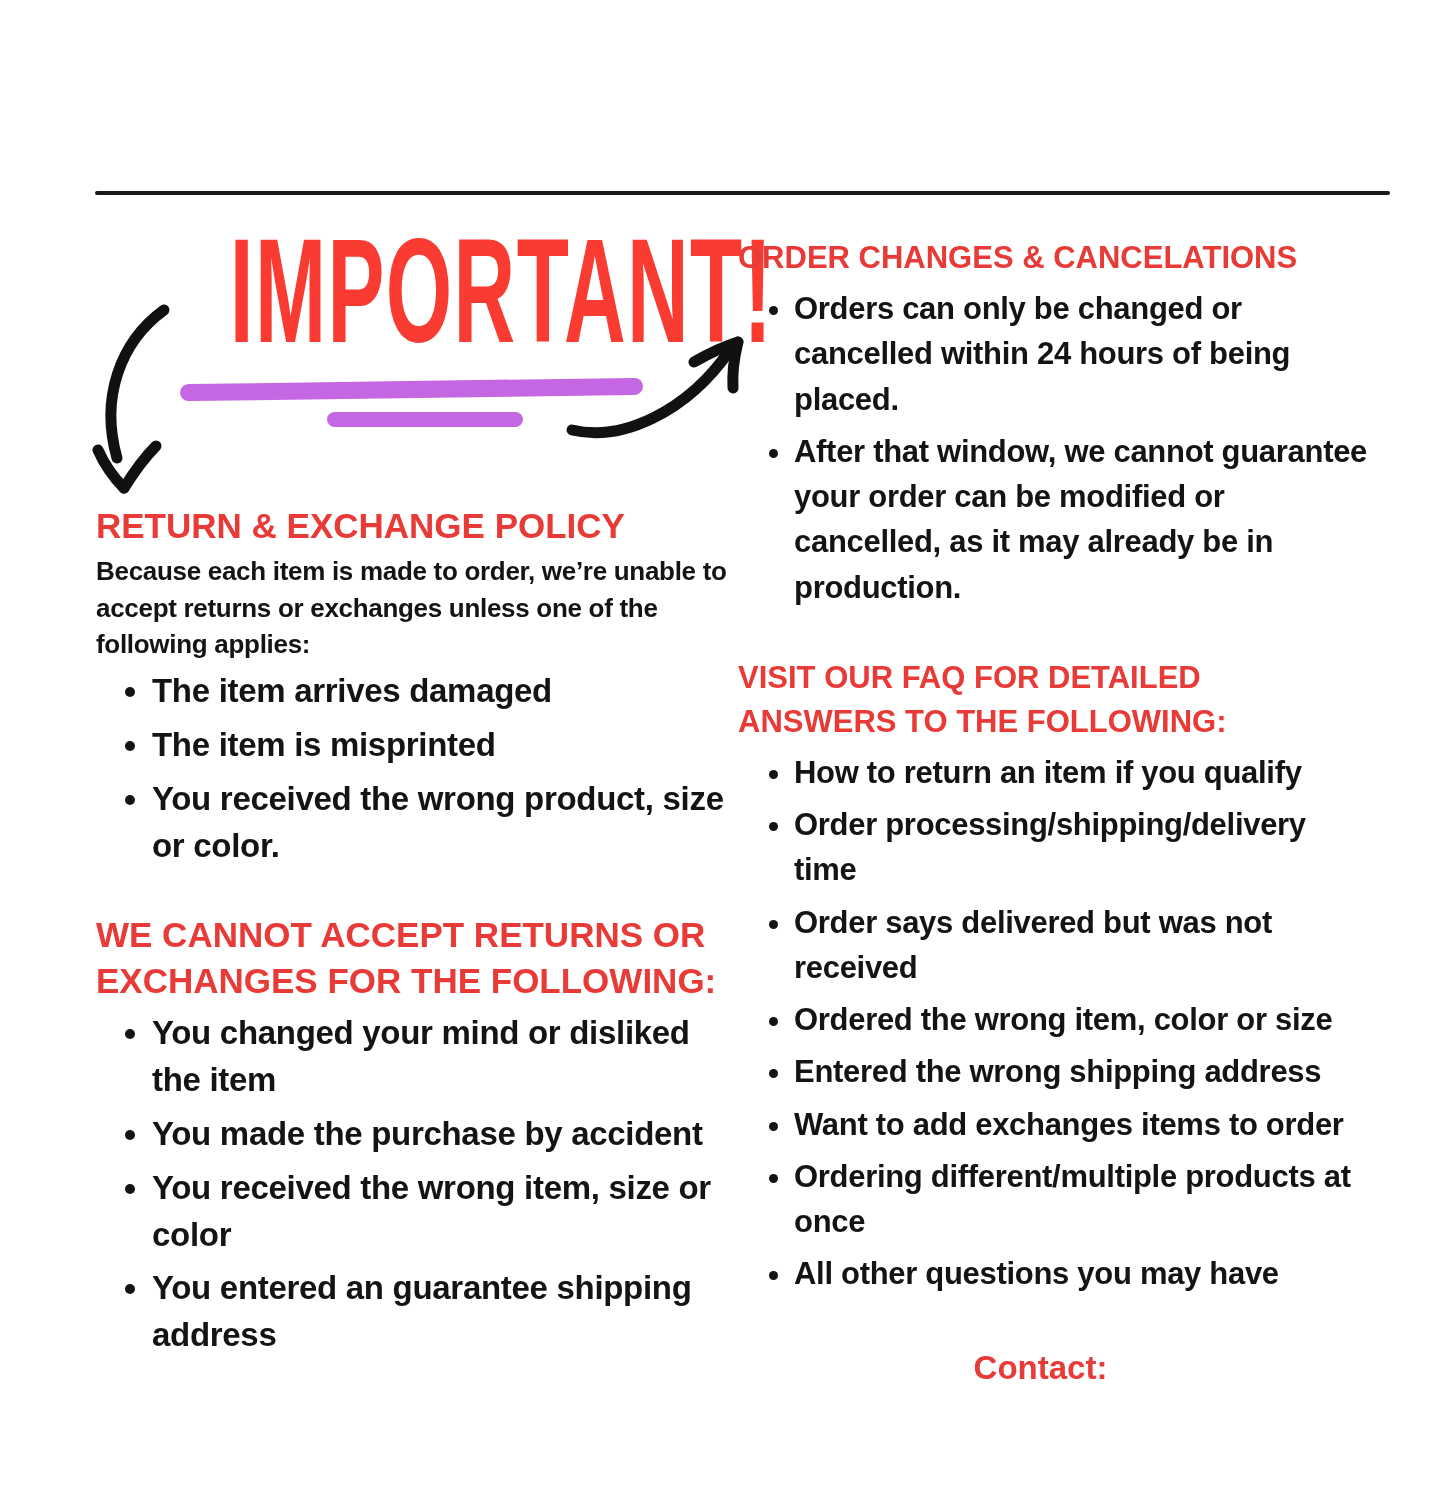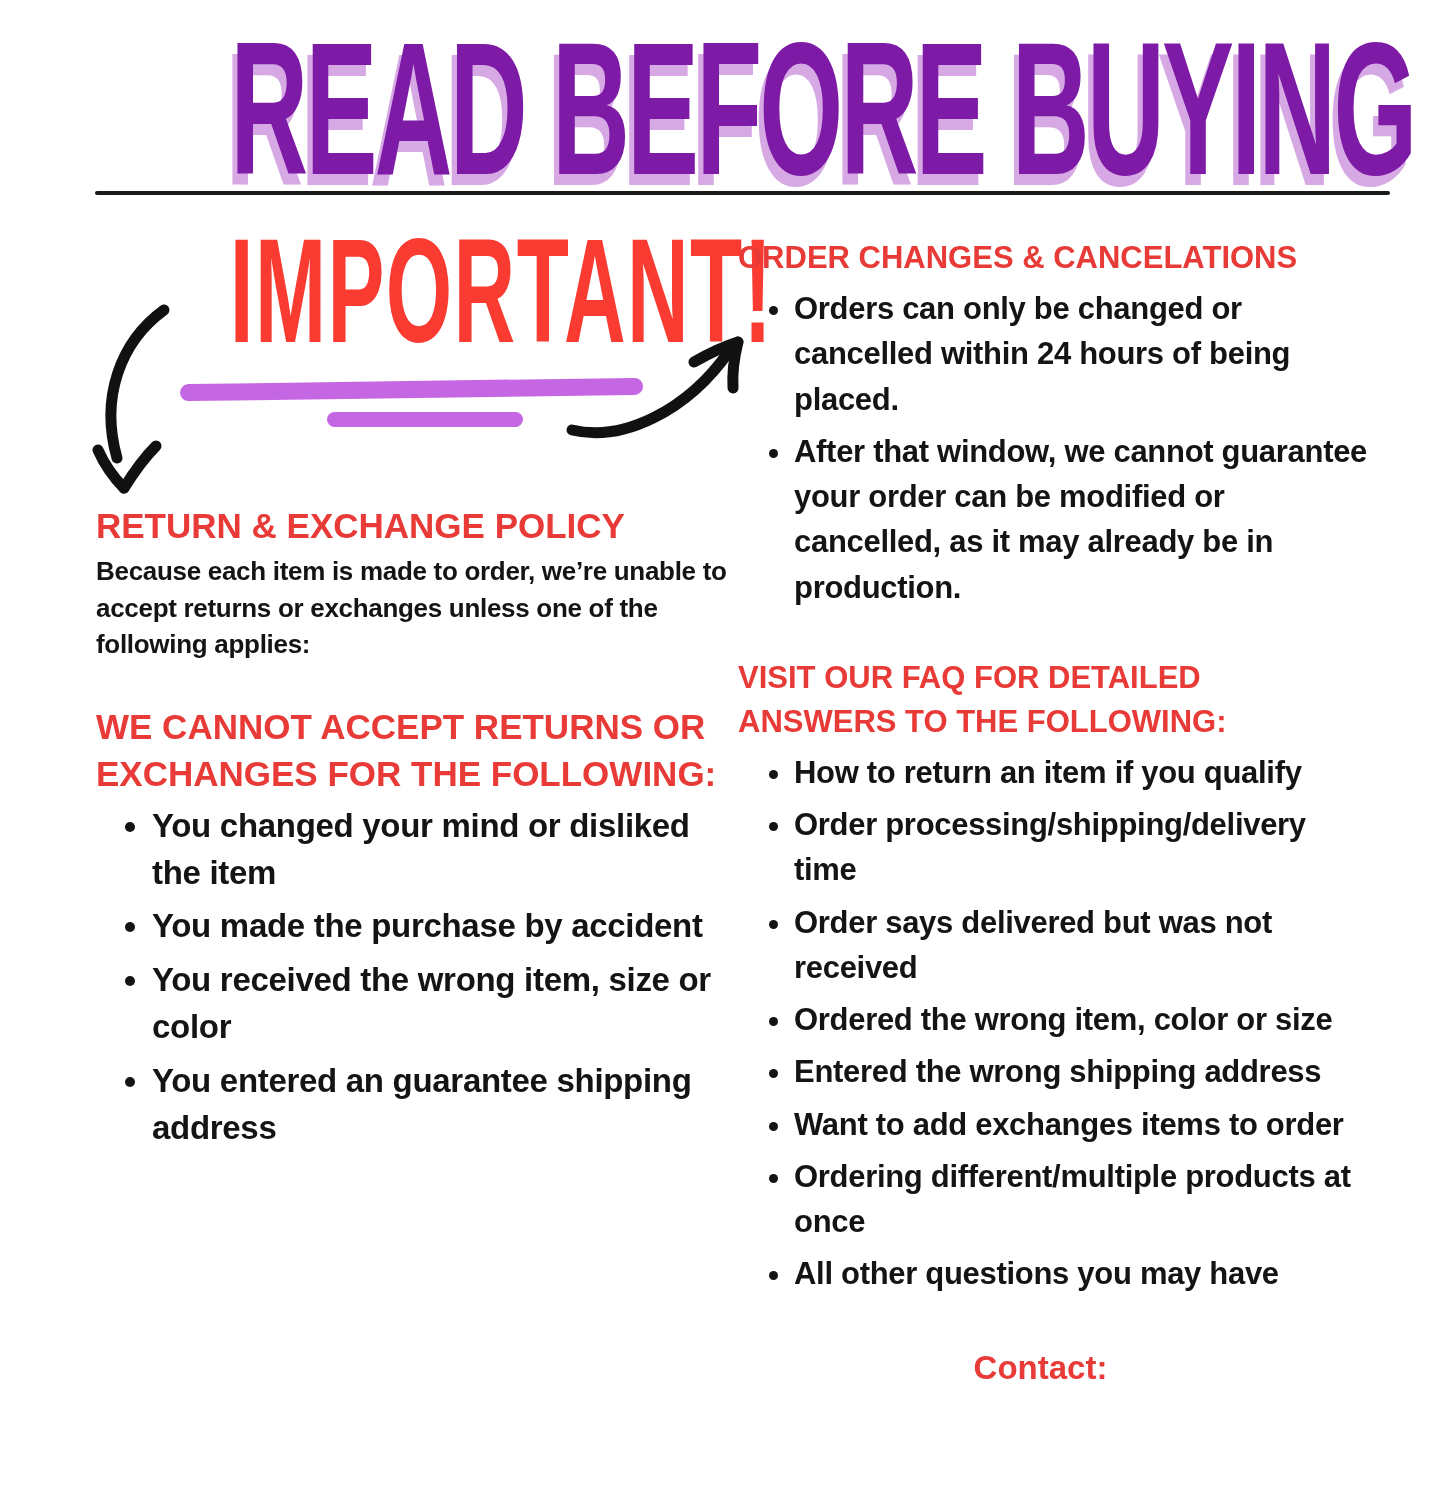--- a/index.html
+++ b/index.html
@@ -74,23 +74,20 @@
   .contact-email {
     display:inline-block; color:#141414; font-weight:bold; font-size:35px;
     line-height:1.35; text-decoration:none; letter-spacing:-0.3px;
   }
 </style>
 </head>
 <body>
 
 <div class="page">
 
-  <div class="header">
-    <h1 class="page-title">READ BEFORE BUYING</h1>
-  </div>
   <div class="title-rule"></div>
 
   <svg class="arrow-svg arrow-left" width="105" height="205" viewBox="0 0 105 205">
     <path d="M72 10 C 28 42, 8 98, 25 158" fill="none" stroke="#111111" stroke-width="11" stroke-linecap="round"></path>
     <path d="M6 150 C 14 168, 22 178, 32 188" fill="none" stroke="#111111" stroke-width="11" stroke-linecap="round"></path>
     <path d="M32 188 C 42 172, 52 158, 64 146" fill="none" stroke="#111111" stroke-width="11" stroke-linecap="round"></path>
   </svg>
 
   <div class="important-label">IMPORTANT!</div>
   <div class="underline-1"></div>
@@ -99,20 +96,25 @@
   <svg class="arrow-svg arrow-right" width="195" height="115" viewBox="0 0 195 115">
     <path d="M10 100 C 60 112, 125 82, 168 20" fill="none" stroke="#111111" stroke-width="11" stroke-linecap="round"></path>
     <path d="M132 32 C 146 24, 160 17, 176 12" fill="none" stroke="#111111" stroke-width="11" stroke-linecap="round"></path>
     <path d="M176 12 C 172 28, 170 42, 171 58" fill="none" stroke="#111111" stroke-width="11" stroke-linecap="round"></path>
   </svg>
 
   <div class="col-left">
     <section>
       <h2 class="red-heading">RETURN &amp; EXCHANGE POLICY</h2>
       <p class="intro">Because each item is made to order, we’re unable to accept returns or exchanges unless one of the following applies:</p>
+      <ul class="bullets">
+          <li>The item arrives damaged</li>
+          <li>The item is misprinted</li>
+          <li>You received the wrong product, size or color.</li>
+        </ul>
     </section>
 
     <section class="section-gap-left">
       <h2 class="red-heading">WE CANNOT ACCEPT RETURNS OR EXCHANGES FOR THE FOLLOWING:</h2>
       <ul class="bullets">
           <li>You changed your mind or disliked the item</li>
           <li>You made the purchase by accident</li>
           <li>You received the wrong item, size or color</li>
           <li>You entered an guarantee shipping address</li>
         </ul>

